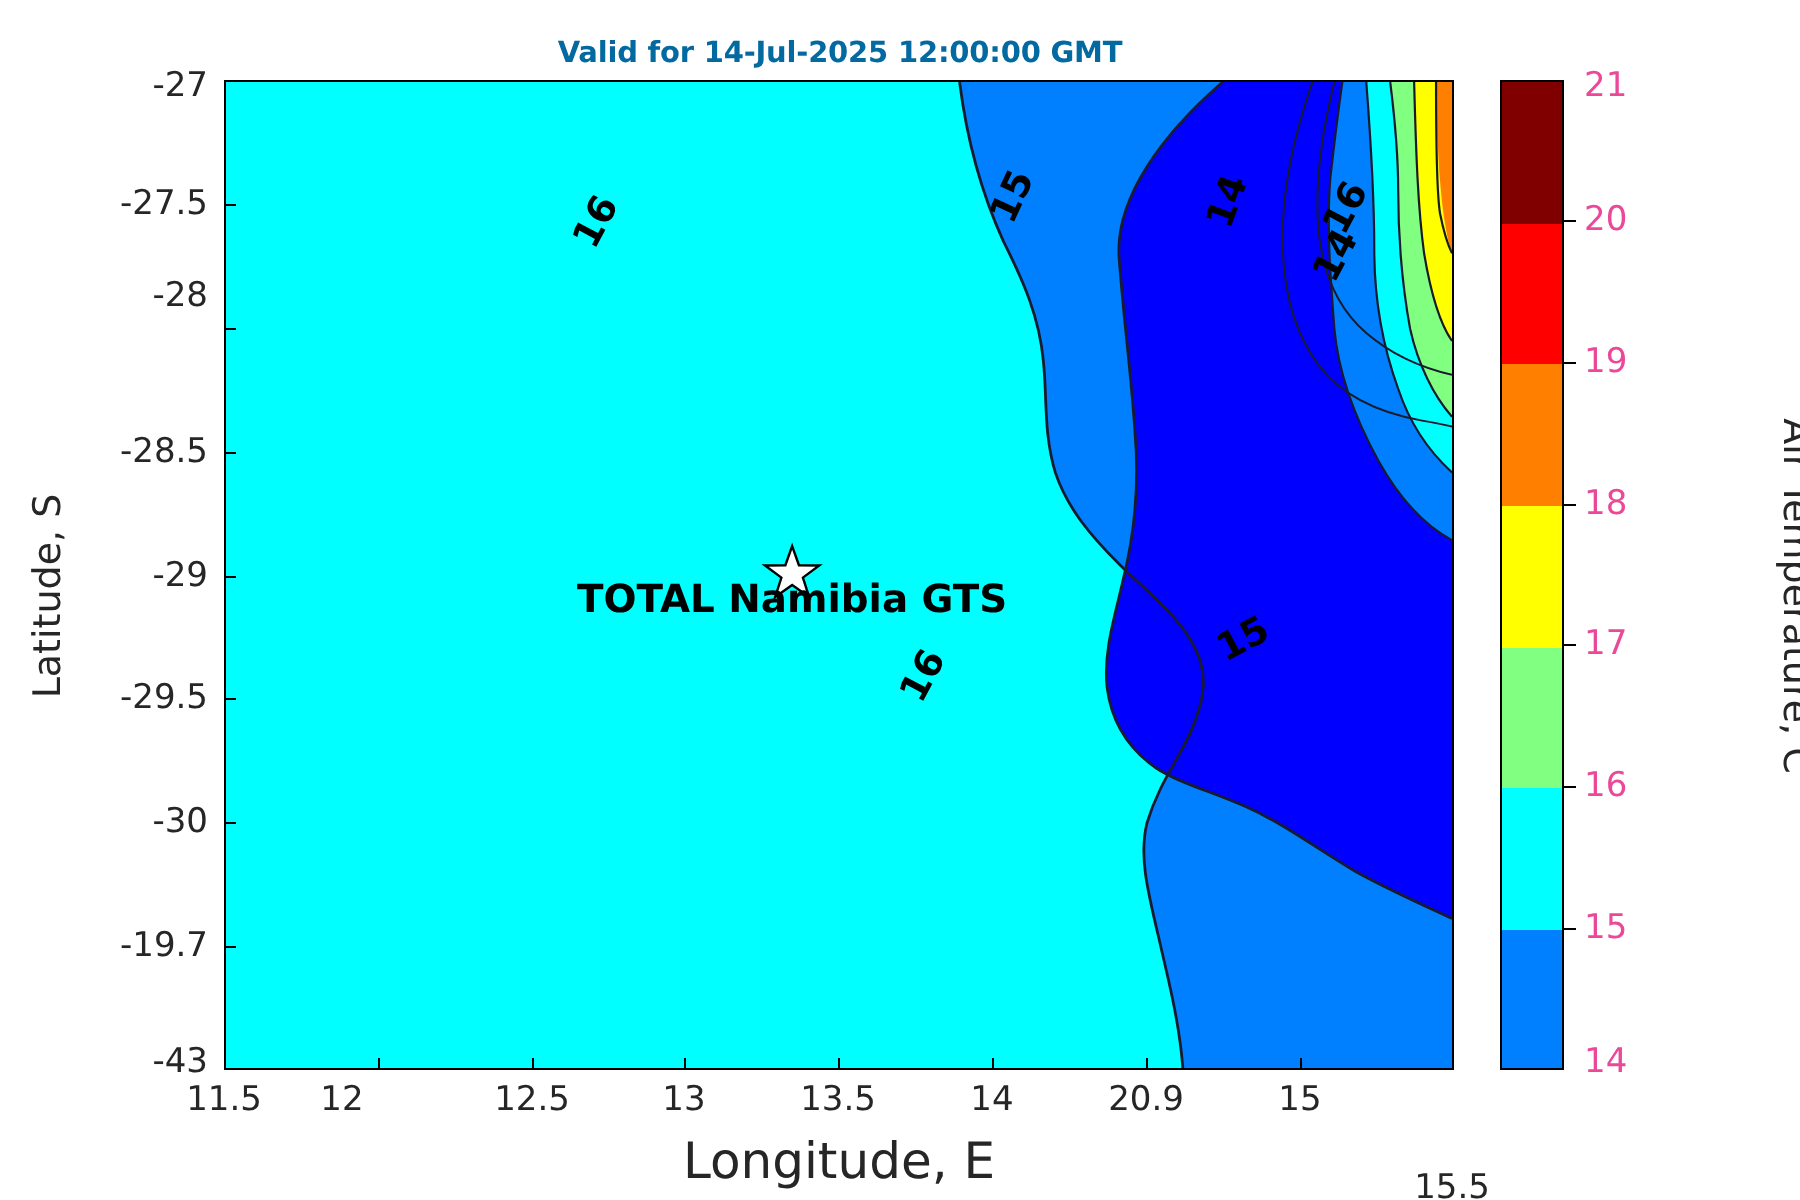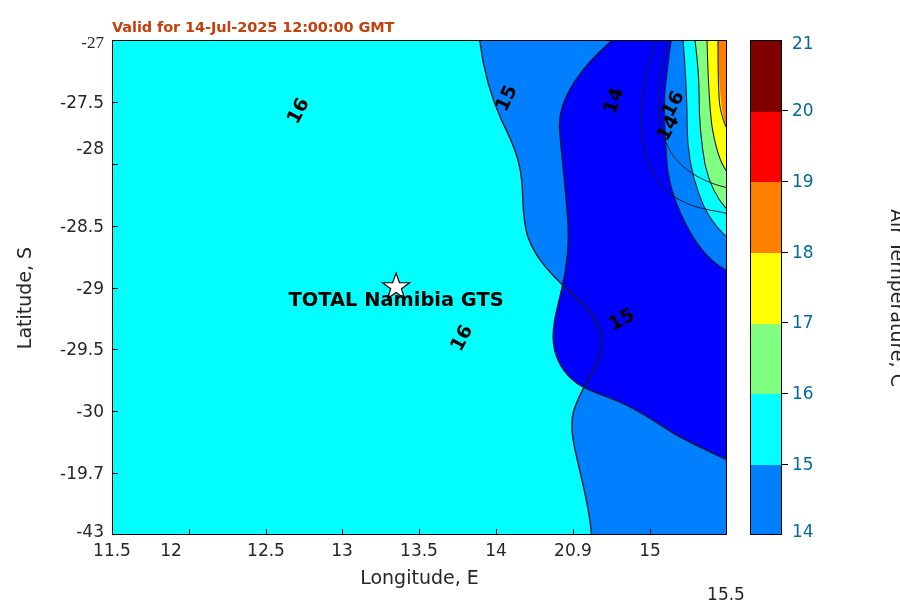--- a/index.html
+++ b/index.html
@@ -6,21 +6,21 @@
   body{
     width:900px;height:600px;background:#ffffff;overflow:hidden;
     font-family:"DejaVu Sans","Liberation Sans",sans-serif;
     -webkit-font-smoothing:antialiased;
   }
   #root{position:relative;width:900px;height:600px;}
 
   
   .chart-title{
     position:absolute;left:112px;top:19px;width:616px;
-    text-align:left;font-size:14.5px;font-weight:bold;color:#c2410c;
+    text-align:center;font-size:14.5px;font-weight:bold;color:#0369a1;
     letter-spacing:-0.1px;white-space:nowrap;
   }
 
   
   .plot-frame{
     position:absolute;left:112px;top:40px;width:615px;height:495px;
     border:1.4px solid #000;box-sizing:border-box;overflow:hidden;background:#00ffff;
   }
   .plot-svg{position:absolute;left:0;top:0;width:100%;height:100%;display:block;}
 
@@ -32,37 +32,37 @@
   
   .ticklabel{
     position:absolute;font-size:17px;color:#262626;white-space:nowrap;
   }
   .ticklabel-x{transform:translateX(-50%);top:540px;}
   .ticklabel-y{transform:translateY(-50%);text-align:right;}
 
   
   .axis-title-x{
     position:absolute;left:112px;top:566px;width:615px;text-align:center;
-    font-size:19px;color:#262626;
+    font-size:25px;color:#262626;
   }
   .axis-title-y{
     position:absolute;left:-86px;top:287px;width:220px;text-align:center;
     font-size:19px;color:#262626;
     transform:rotate(-90deg);transform-origin:center center;
   }
 
   
   .cbar{
     position:absolute;left:750px;top:40px;width:32px;height:495px;
     border:1.3px solid #000;box-sizing:border-box;overflow:hidden;
   }
   .cbar-band{width:100%;}
   .cbar-tick{position:absolute;left:782px;width:6px;height:1.3px;background:#000;}
   .cbar-label{
-    position:absolute;left:792px;font-size:17px;color:#0369a1;
+    position:absolute;left:792px;font-size:17px;color:#ec4899;
     transform:translateY(-50%);white-space:nowrap;
   }
   .cbar-title{
     position:absolute;left:748px;top:287px;width:300px;text-align:center;
     font-size:19px;color:#262626;
     transform:rotate(90deg);transform-origin:center center;
   }
 
   
   .clabel{font-family:"DejaVu Sans","Liberation Sans",sans-serif;font-weight:bold;font-size:19px;fill:#000;}
@@ -223,21 +223,21 @@
   <div class="tick tick-y" style="left:112px;top:40px;"></div>
   <div class="tick tick-y" style="left:112px;top:102px;"></div>
   <div class="tick tick-y" style="left:112px;top:164px;"></div>
   <div class="tick tick-y" style="left:112px;top:226px;"></div>
   <div class="tick tick-y" style="left:112px;top:288px;"></div>
   <div class="tick tick-y" style="left:112px;top:349px;"></div>
   <div class="tick tick-y" style="left:112px;top:411px;"></div>
   <div class="tick tick-y" style="left:112px;top:473px;"></div>
   <div class="tick tick-y" style="left:112px;top:534px;"></div>
 
-  <div class="ticklabel ticklabel-y" style="left:12px;width:92px;top:43px;font-family:Liberation Serif, serif;">-27</div>
+  <div class="ticklabel ticklabel-y" style="left:12px;width:92px;top:43px;">-27</div>
   <div class="ticklabel ticklabel-y" style="left:12px;width:92px;top:102px;">-27.5</div>
   <div class="ticklabel ticklabel-y" style="left:12px;width:92px;top:148px;">-28</div>
   <div class="ticklabel ticklabel-y" style="left:12px;width:92px;top:226px;">-28.5</div>
   <div class="ticklabel ticklabel-y" style="left:12px;width:92px;top:288px;">-29</div>
   <div class="ticklabel ticklabel-y" style="left:12px;width:92px;top:349px;">-29.5</div>
   <div class="ticklabel ticklabel-y" style="left:12px;width:92px;top:411px;">-30</div>
   <div class="ticklabel ticklabel-y" style="left:12px;width:92px;top:473px;">-19.7</div>
   <div class="ticklabel ticklabel-y" style="left:12px;width:92px;top:531px;">-43</div>
 
   <div class="axis-title-x">Longitude, E</div>

